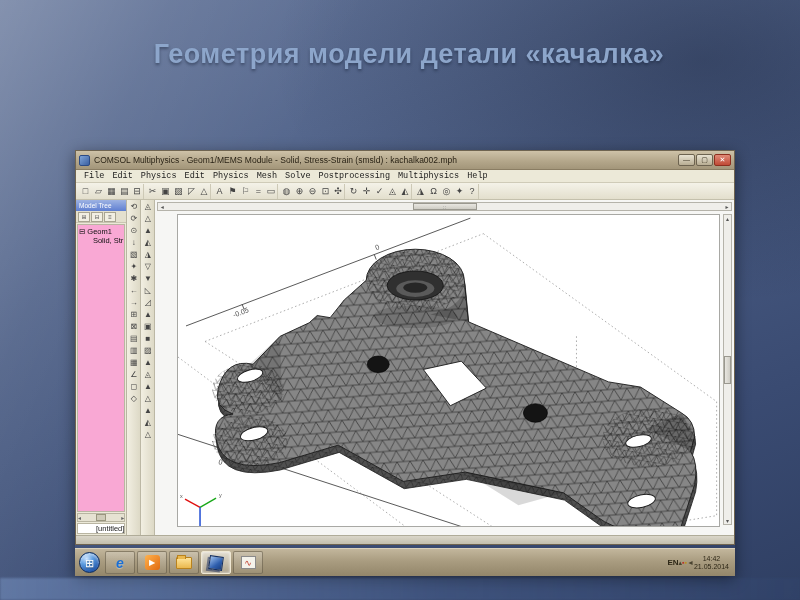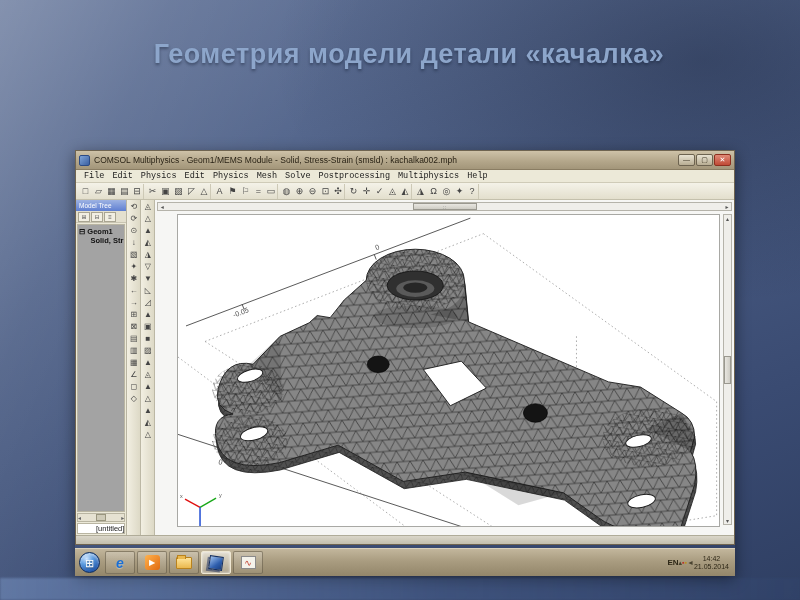--- a/index.html
+++ b/index.html
@@ -56,21 +56,21 @@
   .client{ flex:1; display:flex; min-height:0; background:#d8d4c8; }
 
   
   .tree-panel{ flex:0 0 48px; display:flex; flex-direction:column; border-right:1px solid #b9b5a2;
     background:#ece9d8; }
   .tree-header{ height:11px; background:linear-gradient(#9db2e2,#5f7fd2); color:#fff;
     font-size:6.5px; line-height:11px; padding-left:3px; }
   .tree-btns{ height:12px; display:flex; gap:1px; padding:1px 2px; background:#e4e0ce; border-bottom:1px solid #c9c5b2;}
   .tree-btn{ width:12px; height:10px; border:1px solid #a9a592; background:#f2efe2; font-size:6px;
     line-height:9px; text-align:center; color:#555;}
-  .tree-body{ flex:1; background:#a3a3a3; border:1px solid #b9b5a2; margin:1px; font-size:7.5px; padding:2px 1px; overflow:hidden;font-weight:bold;}
+  .tree-body{ flex:1; background:#f9a8d4; border:1px solid #b9b5a2; margin:1px; font-size:7.5px; padding:2px 1px; overflow:hidden;}
   .tree-item{ white-space:nowrap; color:#111; line-height:9px;}
   .tree-item.child{ padding-left:10px;text-align:right; }
   .tree-hscroll{ height:9px; margin:0 1px; background:#e6e2d2; border:1px solid #b9b5a2;
     display:flex; justify-content:space-between; align-items:center; font-size:6px; color:#666; }
   .tree-hscroll .thumb{ width:10px; height:7px; background:#cfcbb8; border:1px solid #9a967f;}
   .untitled-box{ height:11px; margin:1px; background:#fff; border:1px solid #b9b5a2;
     font-size:7.5px; line-height:10px; padding-left:18px; color:#222;}
 
   
   .vtb{ flex:0 0 14px; background:linear-gradient(90deg,#f2efe2,#ddd9c6);

